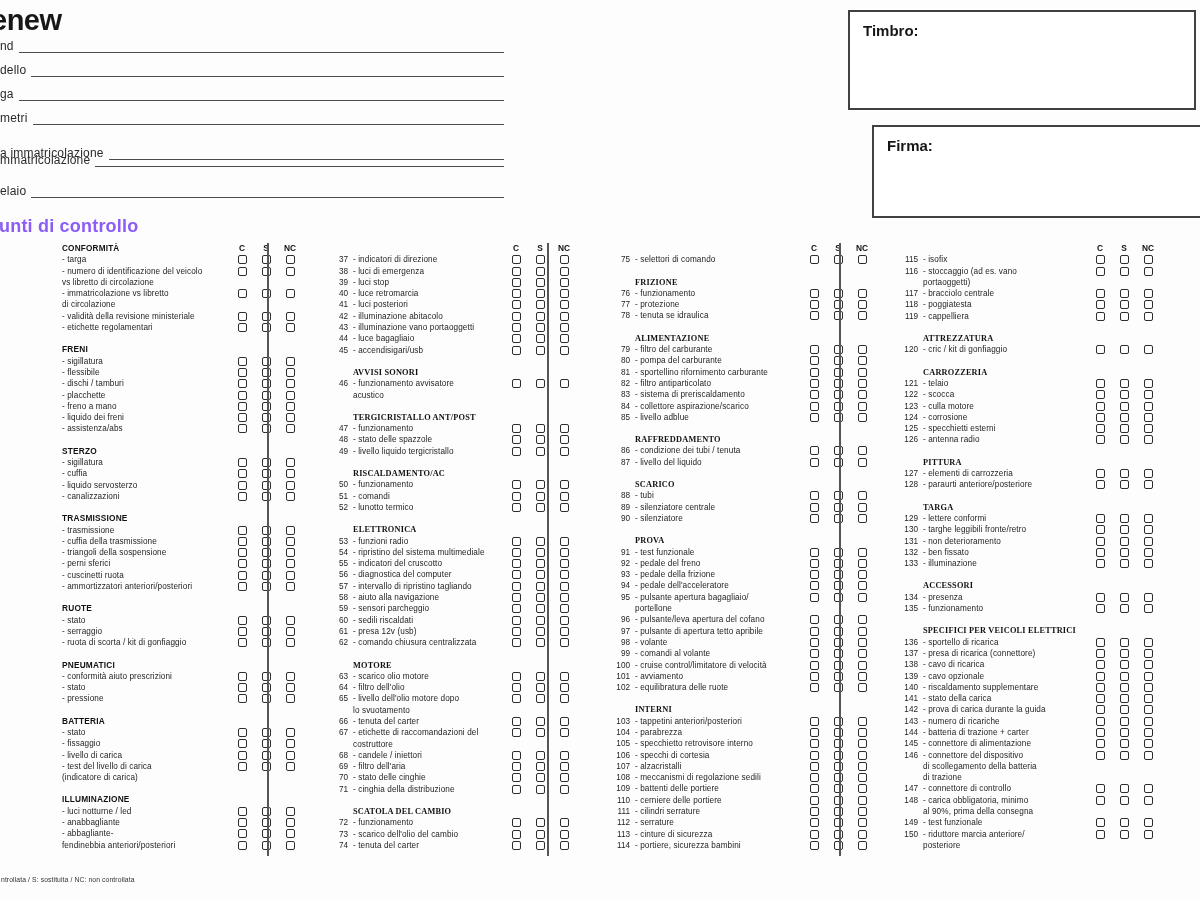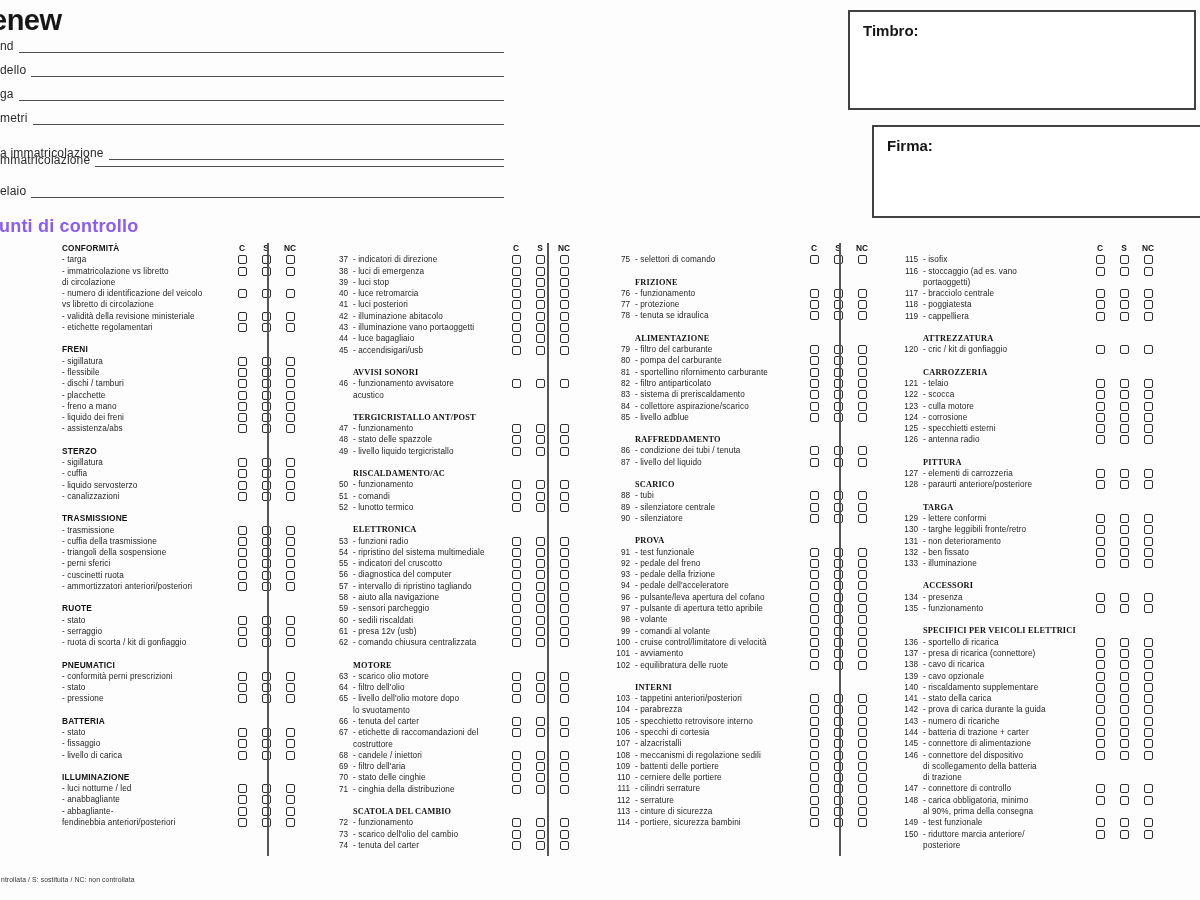--- a/index.html
+++ b/index.html
@@ -137,50 +137,50 @@
             </span>
             <span class="bx">
               <span class="cb"></span>
             </span>
             <span class="bx">
               <span class="cb"></span>
             </span>
           </span>
         </div>
         <div class="row">
+          <span class="lbl">- numero di identificazione del veicolo
+vs libretto di circolazione</span>
+          <span class="boxes">
+            <span class="bx">
+              <span class="cb"></span>
+            </span>
+            <span class="bx">
+              <span class="cb"></span>
+            </span>
+            <span class="bx">
+              <span class="cb"></span>
+            </span>
+          </span>
+        </div>
+        <div class="row">
           <span class="lbl">- immatricolazione vs libretto
 di circolazione</span>
           <span class="boxes">
             <span class="bx">
               <span class="cb"></span>
             </span>
             <span class="bx">
               <span class="cb"></span>
             </span>
             <span class="bx">
               <span class="cb"></span>
             </span>
           </span>
         </div>
         <div class="row">
-          <span class="lbl">- numero di identificazione del veicolo
-vs libretto di circolazione</span>
-          <span class="boxes">
-            <span class="bx">
-              <span class="cb"></span>
-            </span>
-            <span class="bx">
-              <span class="cb"></span>
-            </span>
-            <span class="bx">
-              <span class="cb"></span>
-            </span>
-          </span>
-        </div>
-        <div class="row">
           <span class="lbl">- validità della revisione ministeriale</span>
           <span class="boxes">
             <span class="bx">
               <span class="cb"></span>
             </span>
             <span class="bx">
               <span class="cb"></span>
             </span>
             <span class="bx">
               <span class="cb"></span>
@@ -480,21 +480,21 @@
             <span class="bx">
               <span class="cb"></span>
             </span>
             <span class="bx">
               <span class="cb"></span>
             </span>
           </span>
         </div>
         <div class="sec-title">PNEUMATICI</div>
         <div class="row">
-          <span class="lbl">- conformità perni prescrizioni</span>
+          <span class="lbl">- conformità aiuto prescrizioni</span>
           <span class="boxes">
             <span class="bx">
               <span class="cb"></span>
             </span>
             <span class="bx">
               <span class="cb"></span>
             </span>
             <span class="bx">
               <span class="cb"></span>
             </span>
@@ -552,20 +552,35 @@
             <span class="bx">
               <span class="cb"></span>
             </span>
             <span class="bx">
               <span class="cb"></span>
             </span>
           </span>
         </div>
         <div class="row">
           <span class="lbl">- livello di carica</span>
+          <span class="boxes">
+            <span class="bx">
+              <span class="cb"></span>
+            </span>
+            <span class="bx">
+              <span class="cb"></span>
+            </span>
+            <span class="bx">
+              <span class="cb"></span>
+            </span>
+          </span>
+        </div>
+        <div class="row">
+          <span class="lbl">- test del livello di carica
+(indicatore di carica)</span>
           <span class="boxes">
             <span class="bx">
               <span class="cb"></span>
             </span>
             <span class="bx">
               <span class="cb"></span>
             </span>
             <span class="bx">
               <span class="cb"></span>
             </span>
@@ -1513,20 +1528,36 @@
               <span class="cb"></span>
             </span>
             <span class="bx">
               <span class="cb"></span>
             </span>
           </span>
         </div>
         <div class="row">
           <span class="num">94</span>
           <span class="lbl">- pedale dell'acceleratore</span>
+          <span class="boxes">
+            <span class="bx">
+              <span class="cb"></span>
+            </span>
+            <span class="bx">
+              <span class="cb"></span>
+            </span>
+            <span class="bx">
+              <span class="cb"></span>
+            </span>
+          </span>
+        </div>
+        <div class="row">
+          <span class="num">95</span>
+          <span class="lbl">- pulsante apertura bagagliaio/
+portellone</span>
           <span class="boxes">
             <span class="bx">
               <span class="cb"></span>
             </span>
             <span class="bx">
               <span class="cb"></span>
             </span>
             <span class="bx">
               <span class="cb"></span>
             </span>

